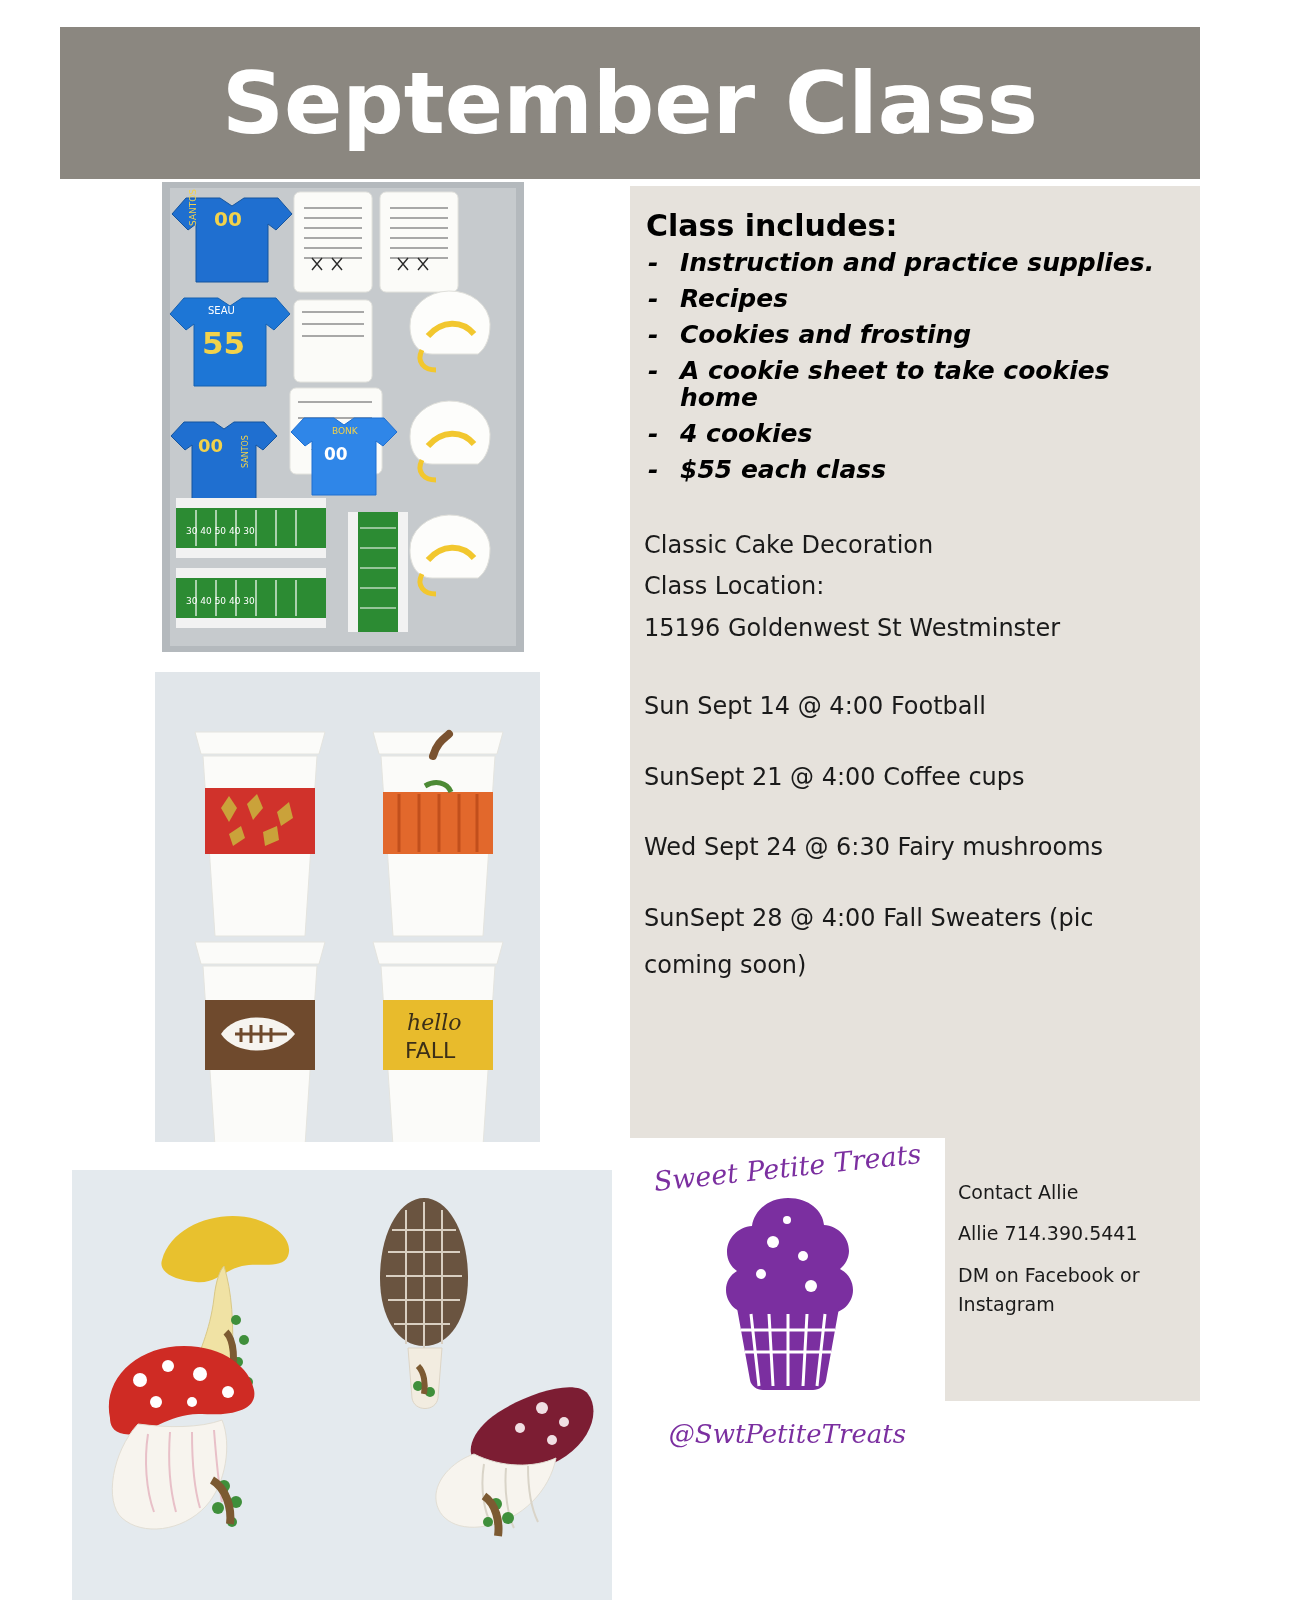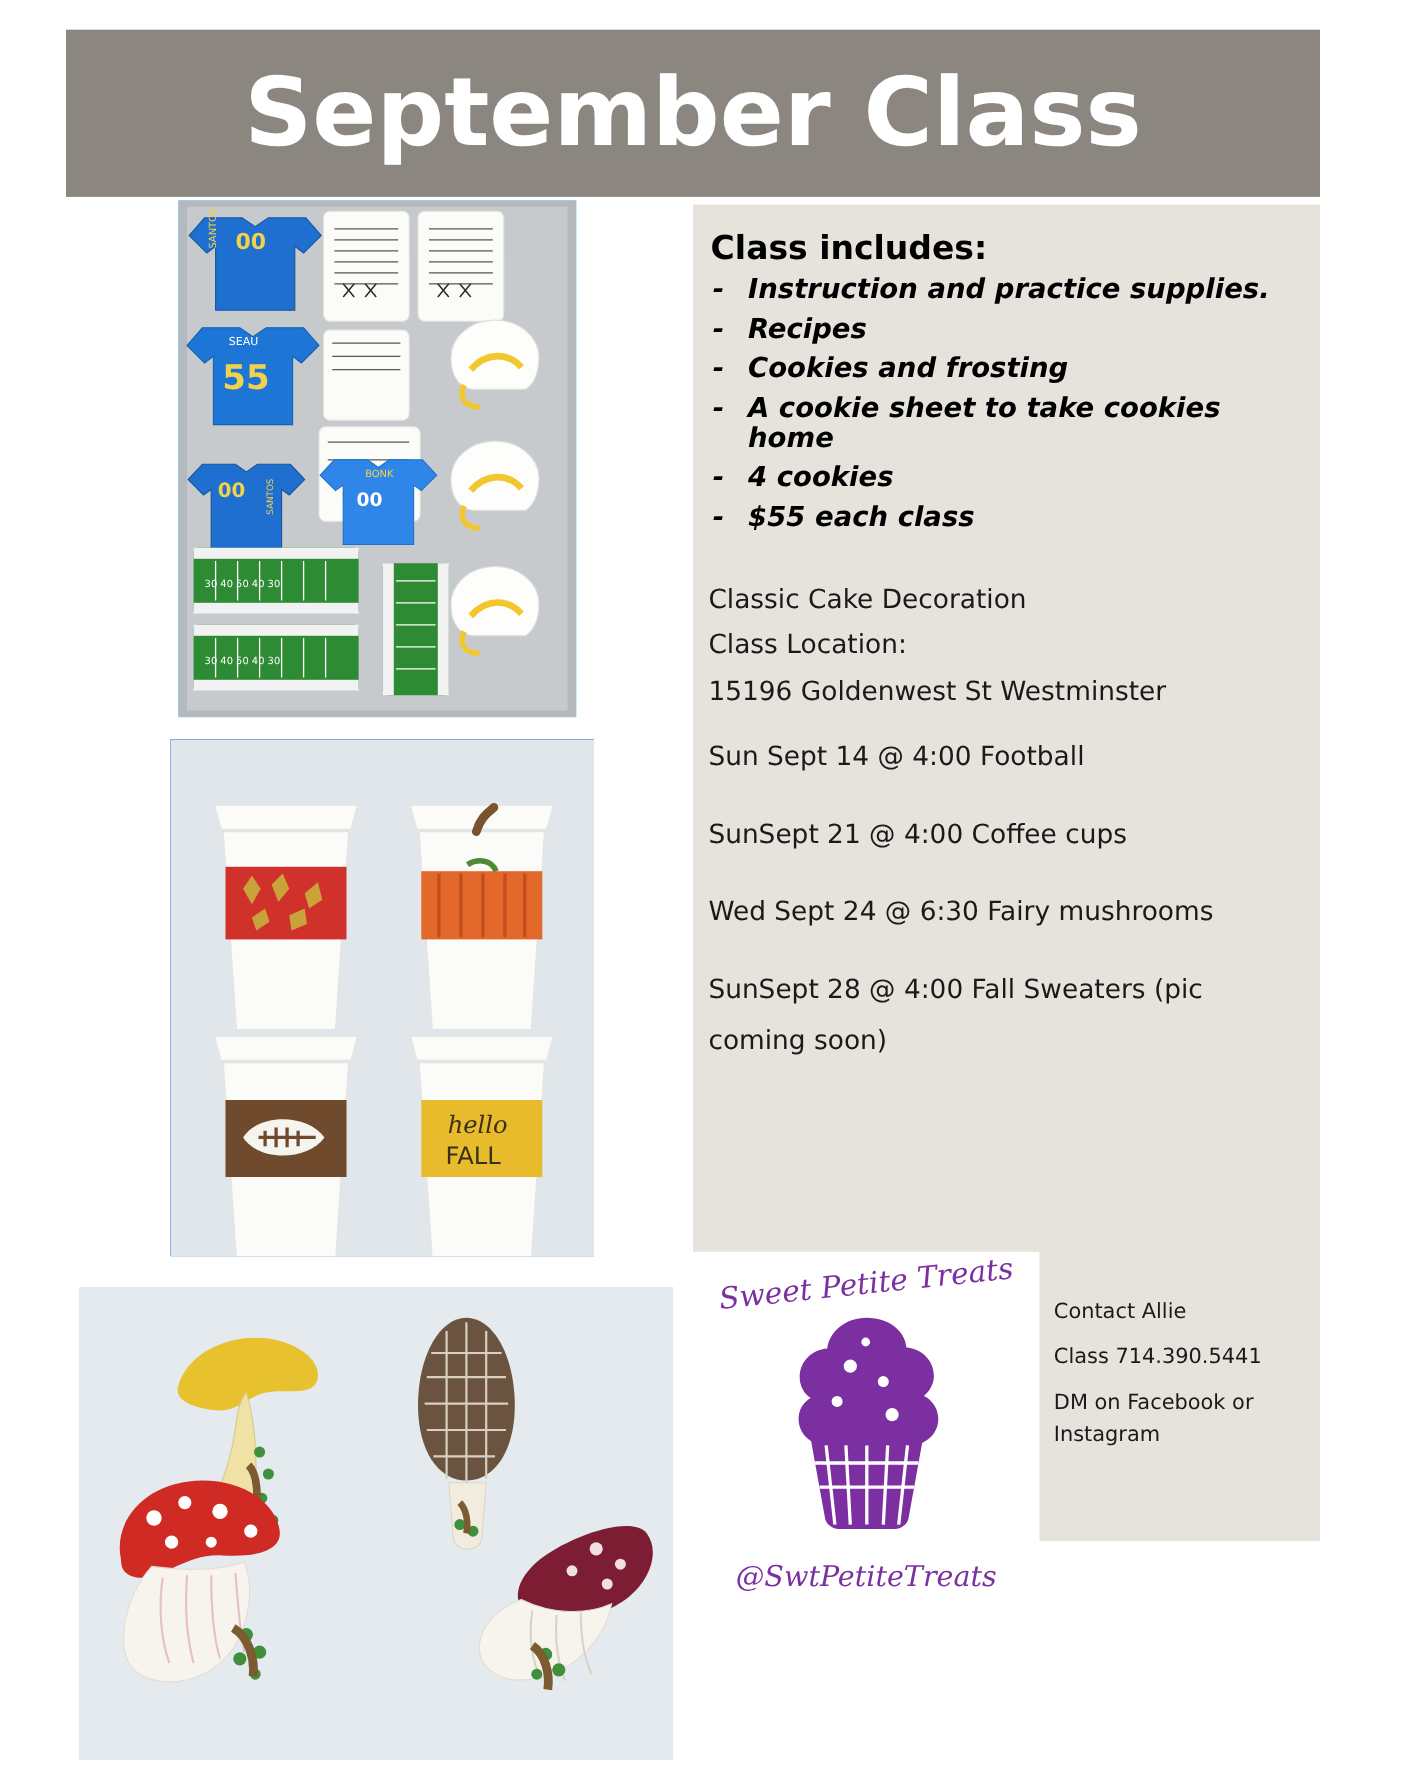--- a/index.html
+++ b/index.html
@@ -84,21 +84,21 @@
     margin-top: 42px;
   }
   .loc-line {
     font-size: 24px;
     color: #1a1a1a;
     line-height: 1.72;
     font-family: "DejaVu Sans", sans-serif;
     font-weight: 400;
   }
   .sessions {
-    margin-top: 24px;
+    margin-top: 43px;
   }
   .session-line {
     font-size: 24px;
     color: #1a1a1a;
     line-height: 1.2;
     margin-bottom: 42px;
     font-family: "DejaVu Sans", sans-serif;
   }
   .session-line.wrap {
     margin-bottom: 0;
@@ -175,21 +175,21 @@
     top: 182px;
     width: 362px;
     height: 470px;
     background: #7dd3fc;
   }
   #photo-coffee {
     left: 155px;
     top: 672px;
     width: 385px;
     height: 470px;
-    background: #1d4ed8;
+    background: #86efac;
   }
   #photo-mushroom {
     left: 72px;
     top: 1170px;
     width: 540px;
     height: 430px;
     background: #e2e8ec;
   }
 </style>
 </head>
@@ -456,15 +456,15 @@
       <circle cx="78" cy="84" r="5"></circle>
       <circle cx="128" cy="96" r="6"></circle>
       <circle cx="104" cy="30" r="4"></circle>
     </g>
   </svg>
   <div class="logo-bottom-text">@SwtPetiteTreats</div>
 </div>
 
 <div class="contact-block">
   <div class="contact-line">Contact Allie</div>
-  <div class="contact-line">Class 714.390.5441</div>
+  <div class="contact-line">Allie 714.390.5441</div>
   <div class="contact-line">DM on Facebook or Instagram</div>
 </div>
 
 </body></html>

